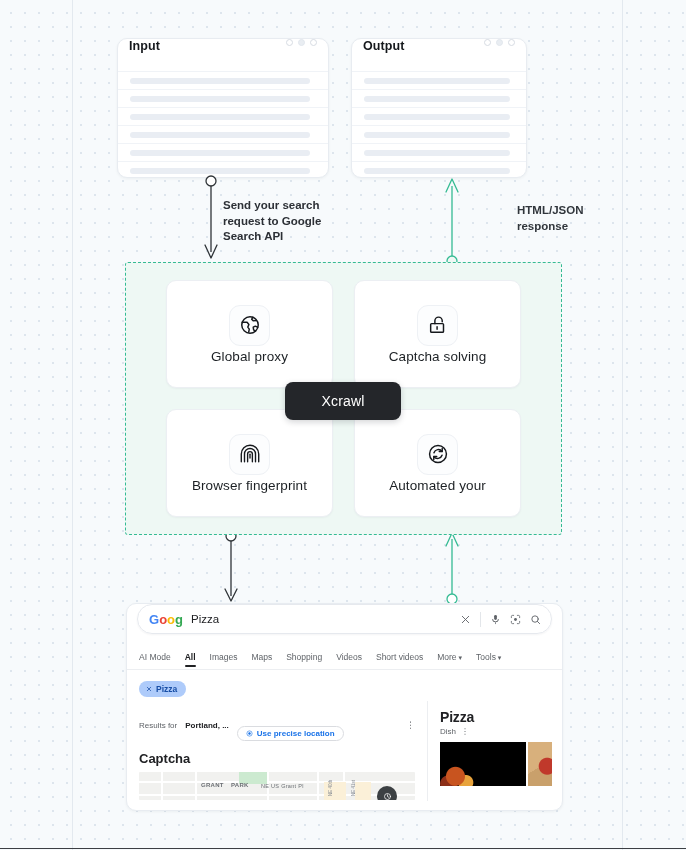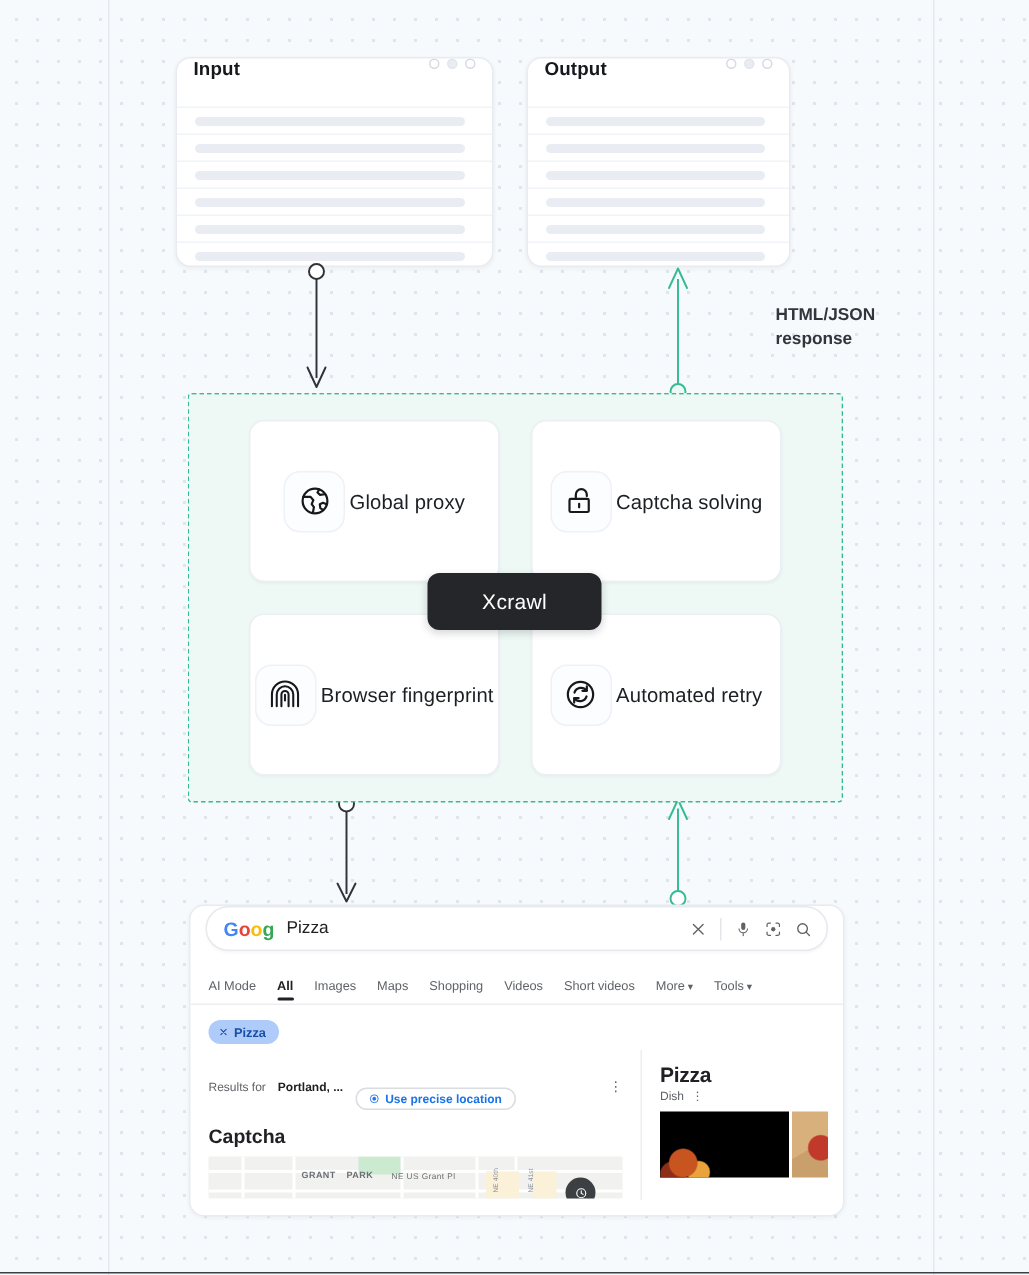--- a/index.html
+++ b/index.html
@@ -73,21 +73,21 @@
     border-radius: 3px;
   }
   .feat-grid {
     position: absolute; left: 166px; top: 280px;
     width: 355px; height: 239px;
     display: grid; grid-template-columns: 167px 167px; grid-template-rows: 108px 108px;
     gap: 21px;
   }
   .feat {
     background: #fff; border: 1px solid #eceff3; border-radius: 10px;
-    display: flex; flex-direction: row; align-items: center; justify-content: center;
+    display: flex; flex-direction: column; align-items: center; justify-content: center;
     gap: 3px;
     box-shadow: 0 1px 2px rgba(25,35,50,.04);
   }
   .feat-ico {
     width: 41px; height: 41px; border-radius: 11px;
     border: 1px solid #eef1f5; background: #fcfdfe;
     display: flex; align-items: center; justify-content: center;
   }
   .feat-ico svg { display: block; }
   .feat-label { font-size: 13.5px; color: #1c2024; letter-spacing: .1px; }
@@ -275,20 +275,23 @@
 
     <line x1="231" y1="537" x2="231" y2="596" stroke="#2f3438" stroke-width="1.3"></line>
     <path d="M225,589 L231,601 L237,589" fill="none" stroke="#2f3438" stroke-width="1.3" stroke-linecap="round" stroke-linejoin="round"></path>
     <circle cx="231" cy="536" r="5" fill="#ffffff" stroke="#2f3438" stroke-width="1.3"></circle>
 
     <line x1="452" y1="598" x2="452" y2="539" stroke="#35bb93" stroke-width="1.3"></line>
     <path d="M446,546 L452,533 L458,546" fill="none" stroke="#35bb93" stroke-width="1.3" stroke-linecap="round" stroke-linejoin="round"></path>
     <circle cx="452" cy="599" r="5" fill="#ffffff" stroke="#35bb93" stroke-width="1.3"></circle>
   </svg>
 
+  <div class="conn-label req">Send your search
+request to Google
+Search API</div>
   <div class="conn-label resp">HTML/JSON
 response</div>
 
   <div class="xregion"></div>
 
   <div class="feat-grid">
 
     <div class="feat">
       <div class="feat-ico">
         <svg width="22" height="22" viewBox="0 0 24 24" fill="none" stroke="#15181c" stroke-width="1.6" stroke-linecap="round" stroke-linejoin="round">
@@ -327,21 +330,21 @@
     <div class="feat">
       <div class="feat-ico">
         <svg width="22" height="22" viewBox="0 0 24 24" fill="none" stroke="#15181c" stroke-width="1.6" stroke-linecap="round" stroke-linejoin="round">
           <circle cx="12" cy="12" r="9.2"></circle>
           <path d="M16.4 9.2A5 5 0 0 0 7.6 10.6"></path>
           <path d="M7.6 14.8a5 5 0 0 0 8.8-1.4"></path>
           <path d="M16.6 6.1v3.2h-3.2"></path>
           <path d="M7.4 17.9v-3.2h3.2"></path>
         </svg>
       </div>
-      <div class="feat-label">Automated retry</div>
+      <div class="feat-label">Automated your</div>
     </div>
   </div>
 
   <div class="xbadge">Xcrawl</div>
 
   <div class="serp">
 
     <div class="serp-searchrow">
       <div class="searchbar">
         <span class="g-logo"><span>G</span><span>o</span><span>o</span><span>g</span></span>

